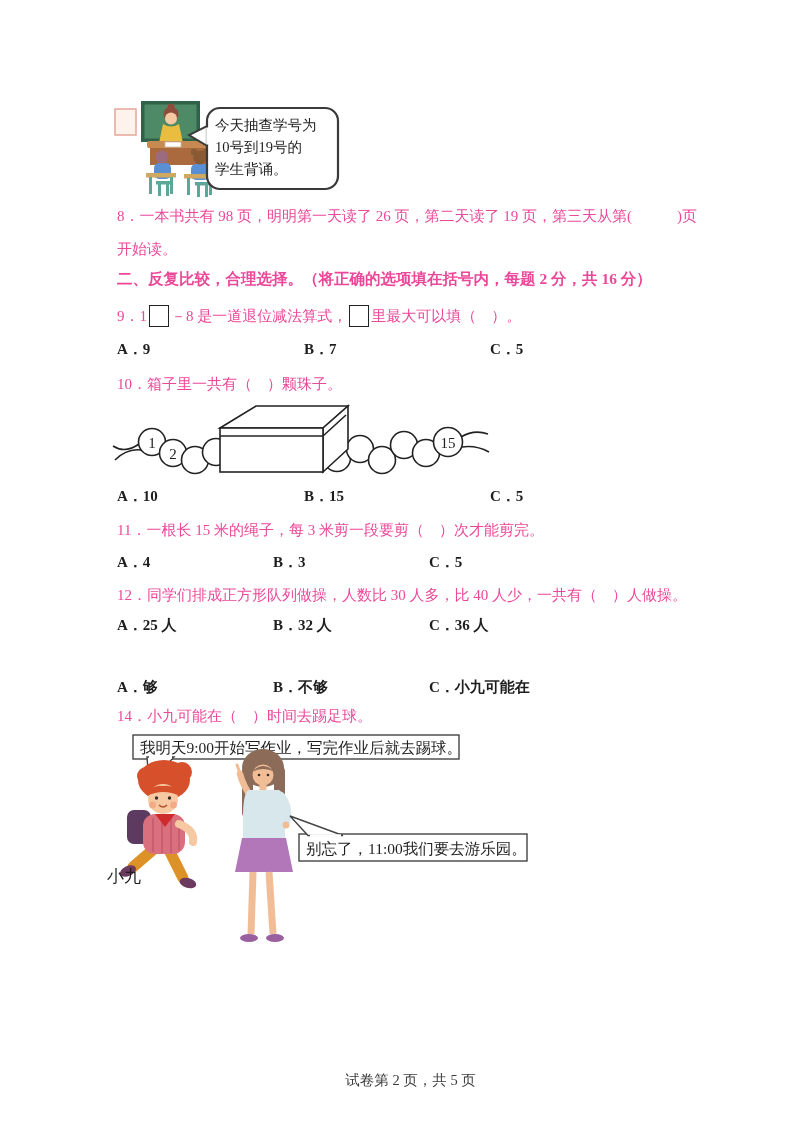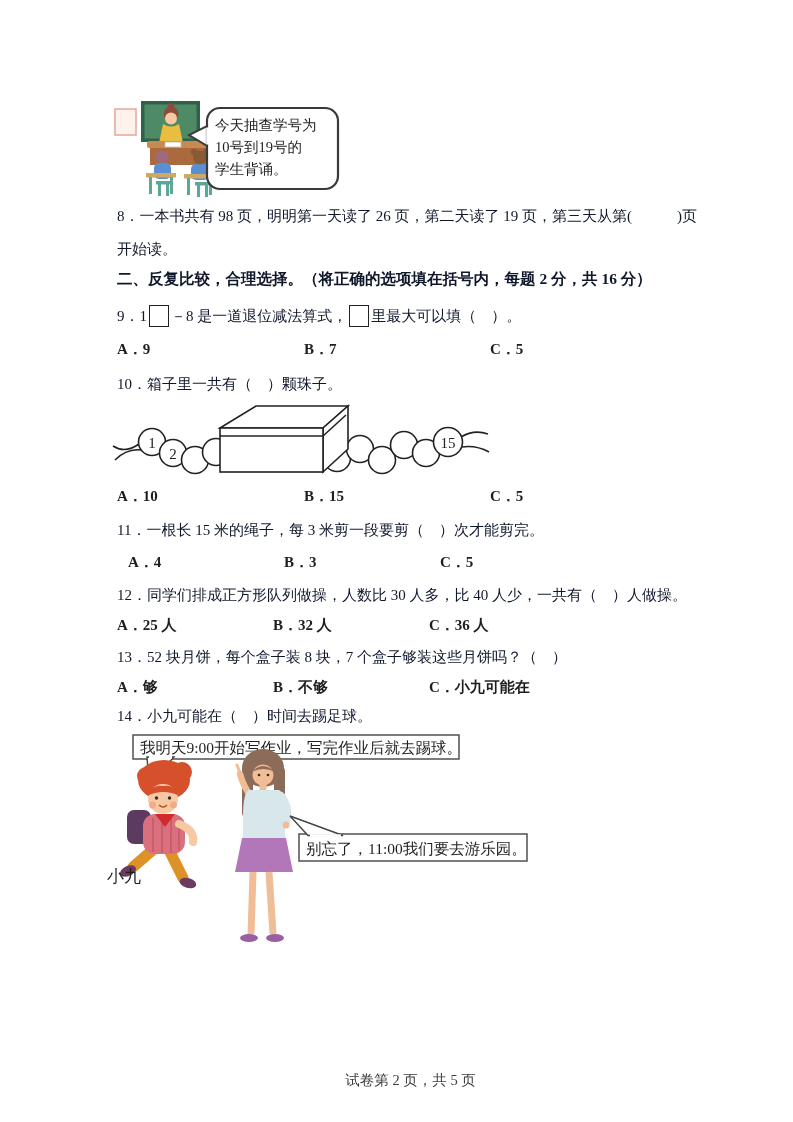--- a/index.html
+++ b/index.html
@@ -11,21 +11,21 @@
     color: #1e1e1e;
     position: relative;
     overflow: hidden;
   }
   .page { position: absolute; inset: 0; background: #fff; }
   .line {
     position: absolute;
     font-size: 15px;
     line-height: 20px;
     white-space: nowrap;
-    color: #0f172a;
+    color: #ec4899;
   }
   .bold { font-weight: bold; font-size: 15.5px; }
   .gap { display: inline-block; width: 45px; }
   .sq {
     display: inline-block;
     width: 20px; height: 22px;
     border: 1.4px solid #222;
     vertical-align: -6px;
     margin: 0 2px;
     background: #fff;
@@ -153,34 +153,33 @@
     <text x="336" y="51.5" font-size="15" text-anchor="middle" fill="#222">15</text>
   </svg>
 
   <div class="optrow" style="left:117px; top:487px; width:560px;">
     <span style="left:0">A．10</span>
     <span class="opt-b-wide">B．15</span>
     <span class="opt-c-wide">C．5</span>
   </div>
 
   <div class="line" style="left:117px; top:520px;">11．一根长 15 米的绳子，每 3 米剪一段要剪（　）次才能剪完。</div>
-  <div class="optrow" style="left:117px; top:553px; width:560px;margin-left:11px;">
+  <div class="optrow" style="left:117px; top:553px; width:560px;">
     <span style="left:0">A．4</span>
     <span class="opt-b-nar">B．3</span>
     <span class="opt-c-nar">C．5</span>
   </div>
 
   <div class="line" style="left:117px; top:585px;">12．同学们排成正方形队列做操，人数比 30 人多，比 40 人少，一共有（　）人做操。</div>
   <div class="optrow" style="left:117px; top:616px; width:560px;">
     <span style="left:0">A．25 人</span>
     <span class="opt-b-nar">B．32 人</span>
     <span class="opt-c-nar">C．36 人</span>
   </div>
 
-  <div class="line" style="left:117px; top:647px;">13．52 块月饼，每个盒子装 8 块，7 个盒子够装这些月饼吗？（　）</div>
   <div class="optrow" style="left:117px; top:678px; width:560px;">
     <span style="left:0">A．够</span>
     <span class="opt-b-nar">B．不够</span>
     <span class="opt-c-nar">C．小九可能在</span>
   </div>
 
   <div class="line" style="left:117px; top:706px;">14．小九可能在（　）时间去踢足球。</div>
 
   <svg style="left:103px; top:728px;" width="445" height="225" viewBox="0 0 445 225">
 

